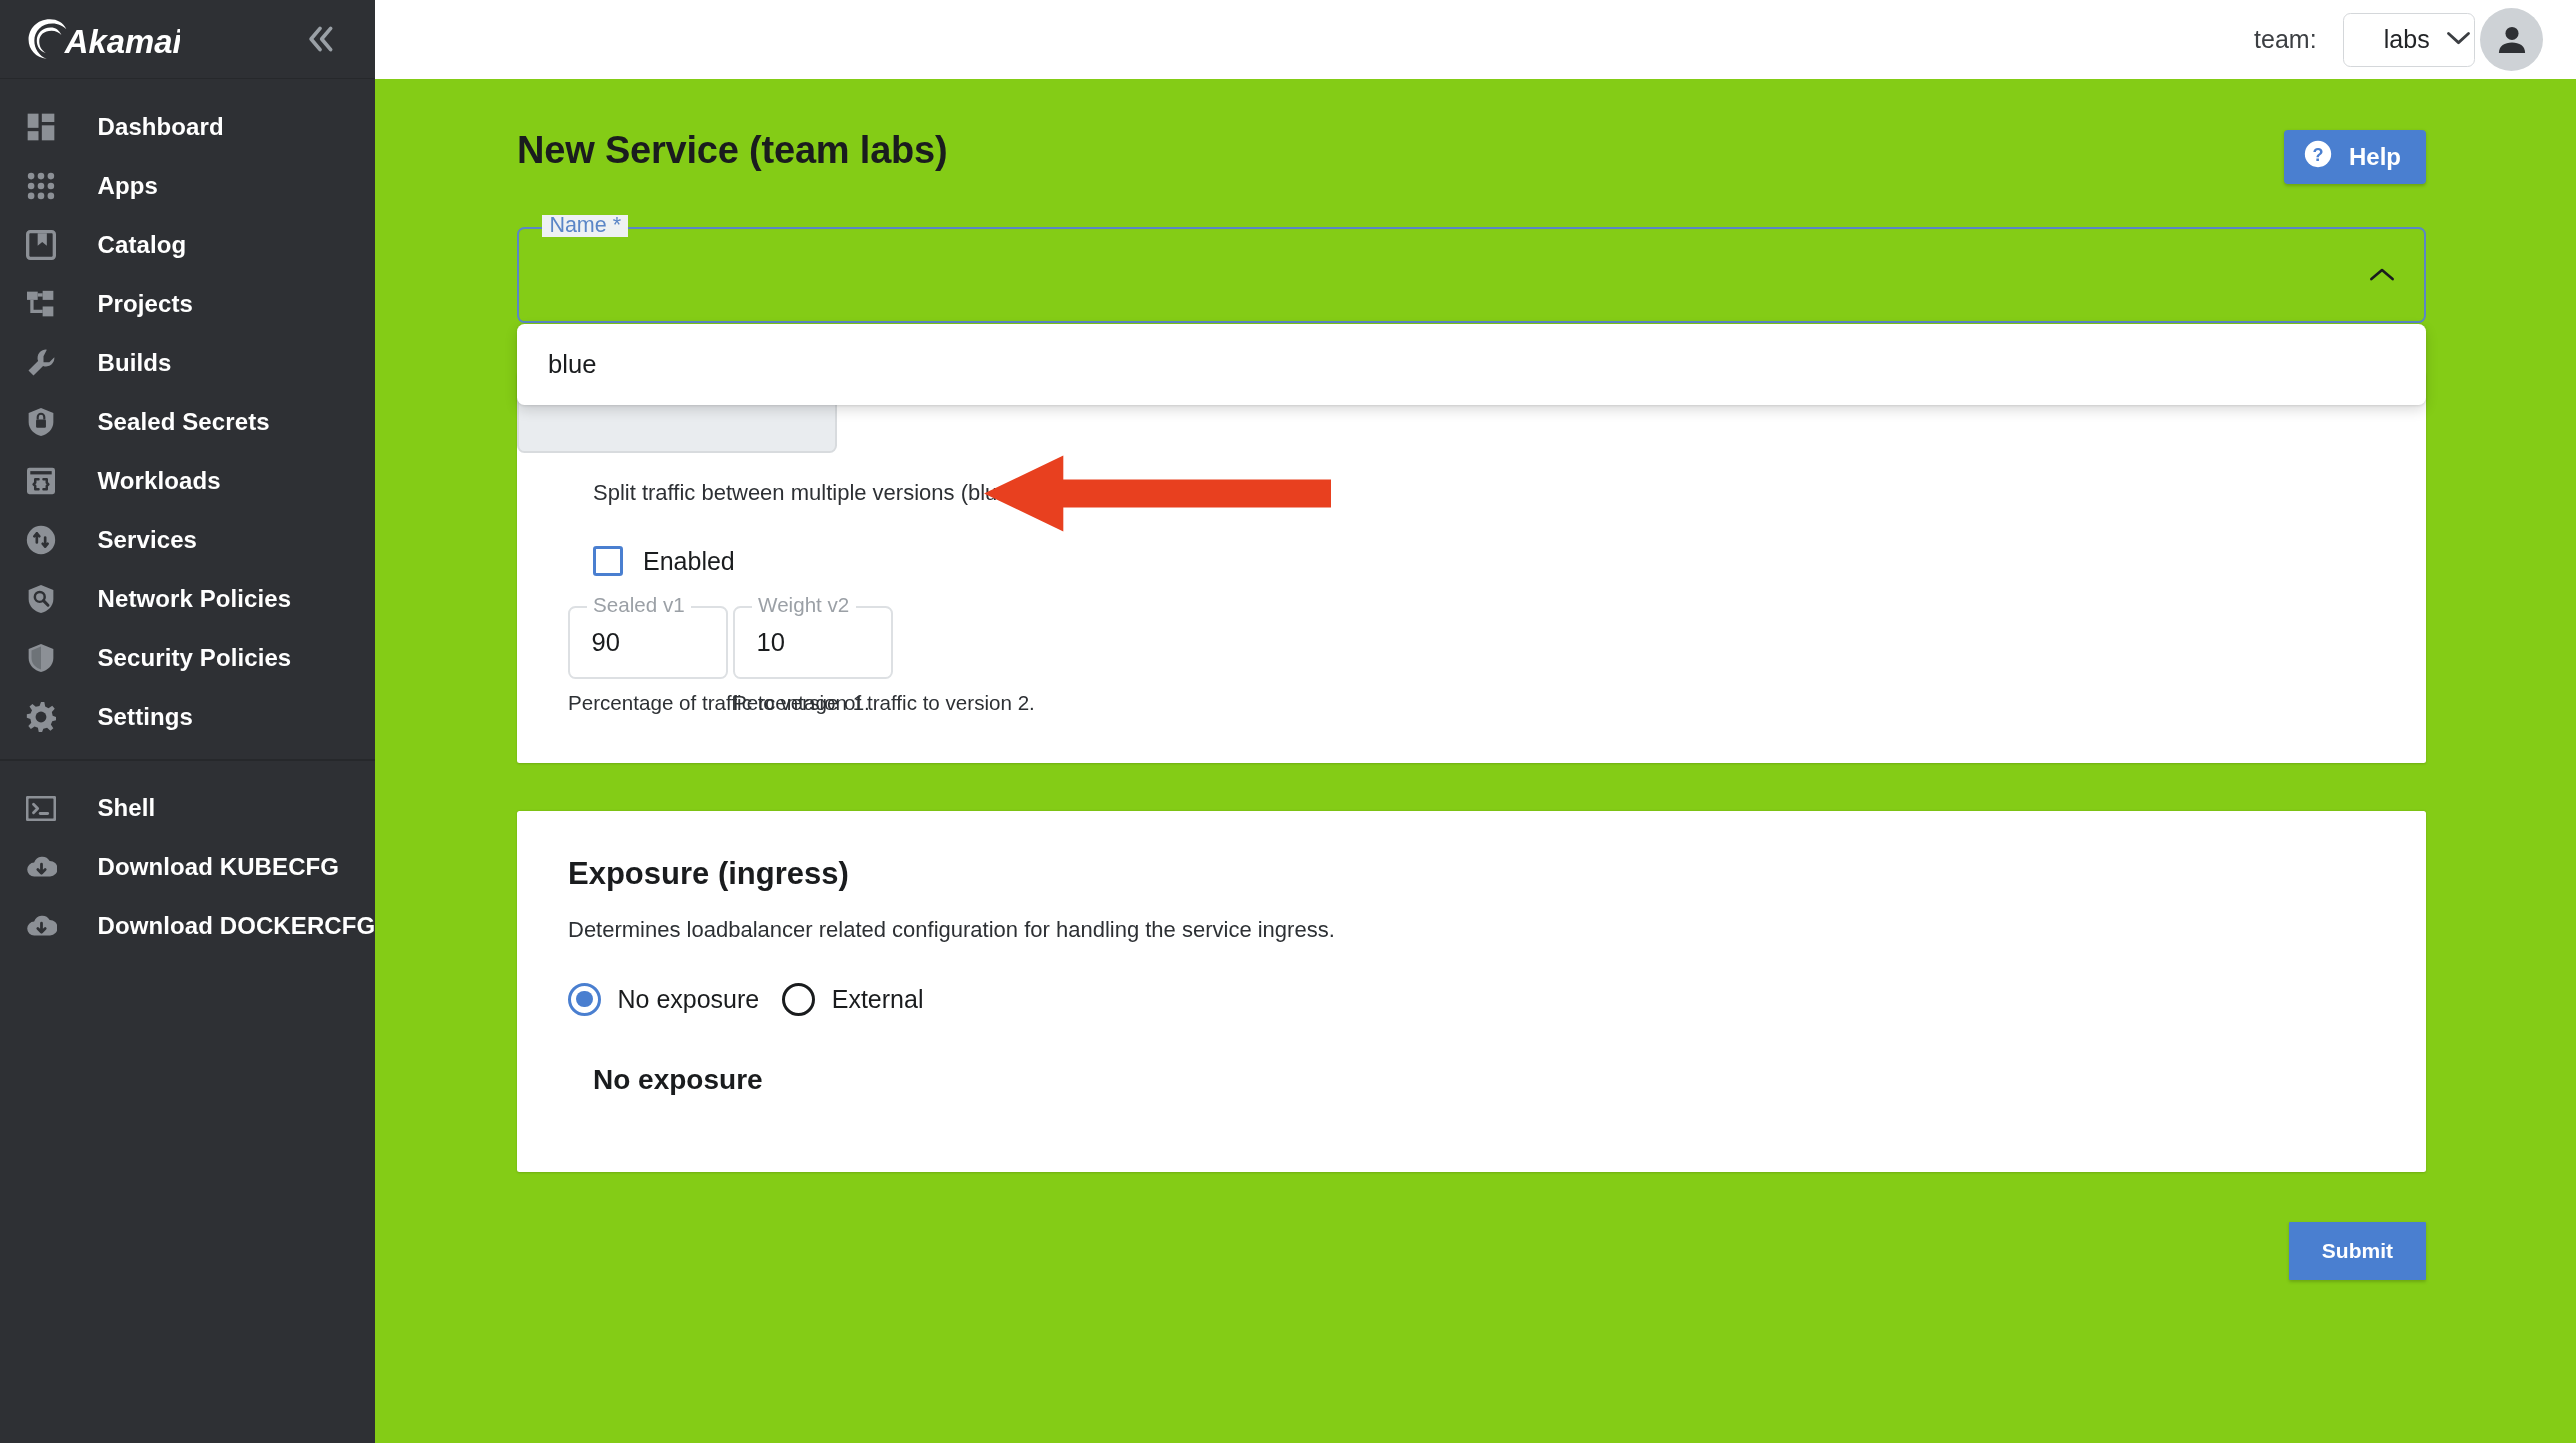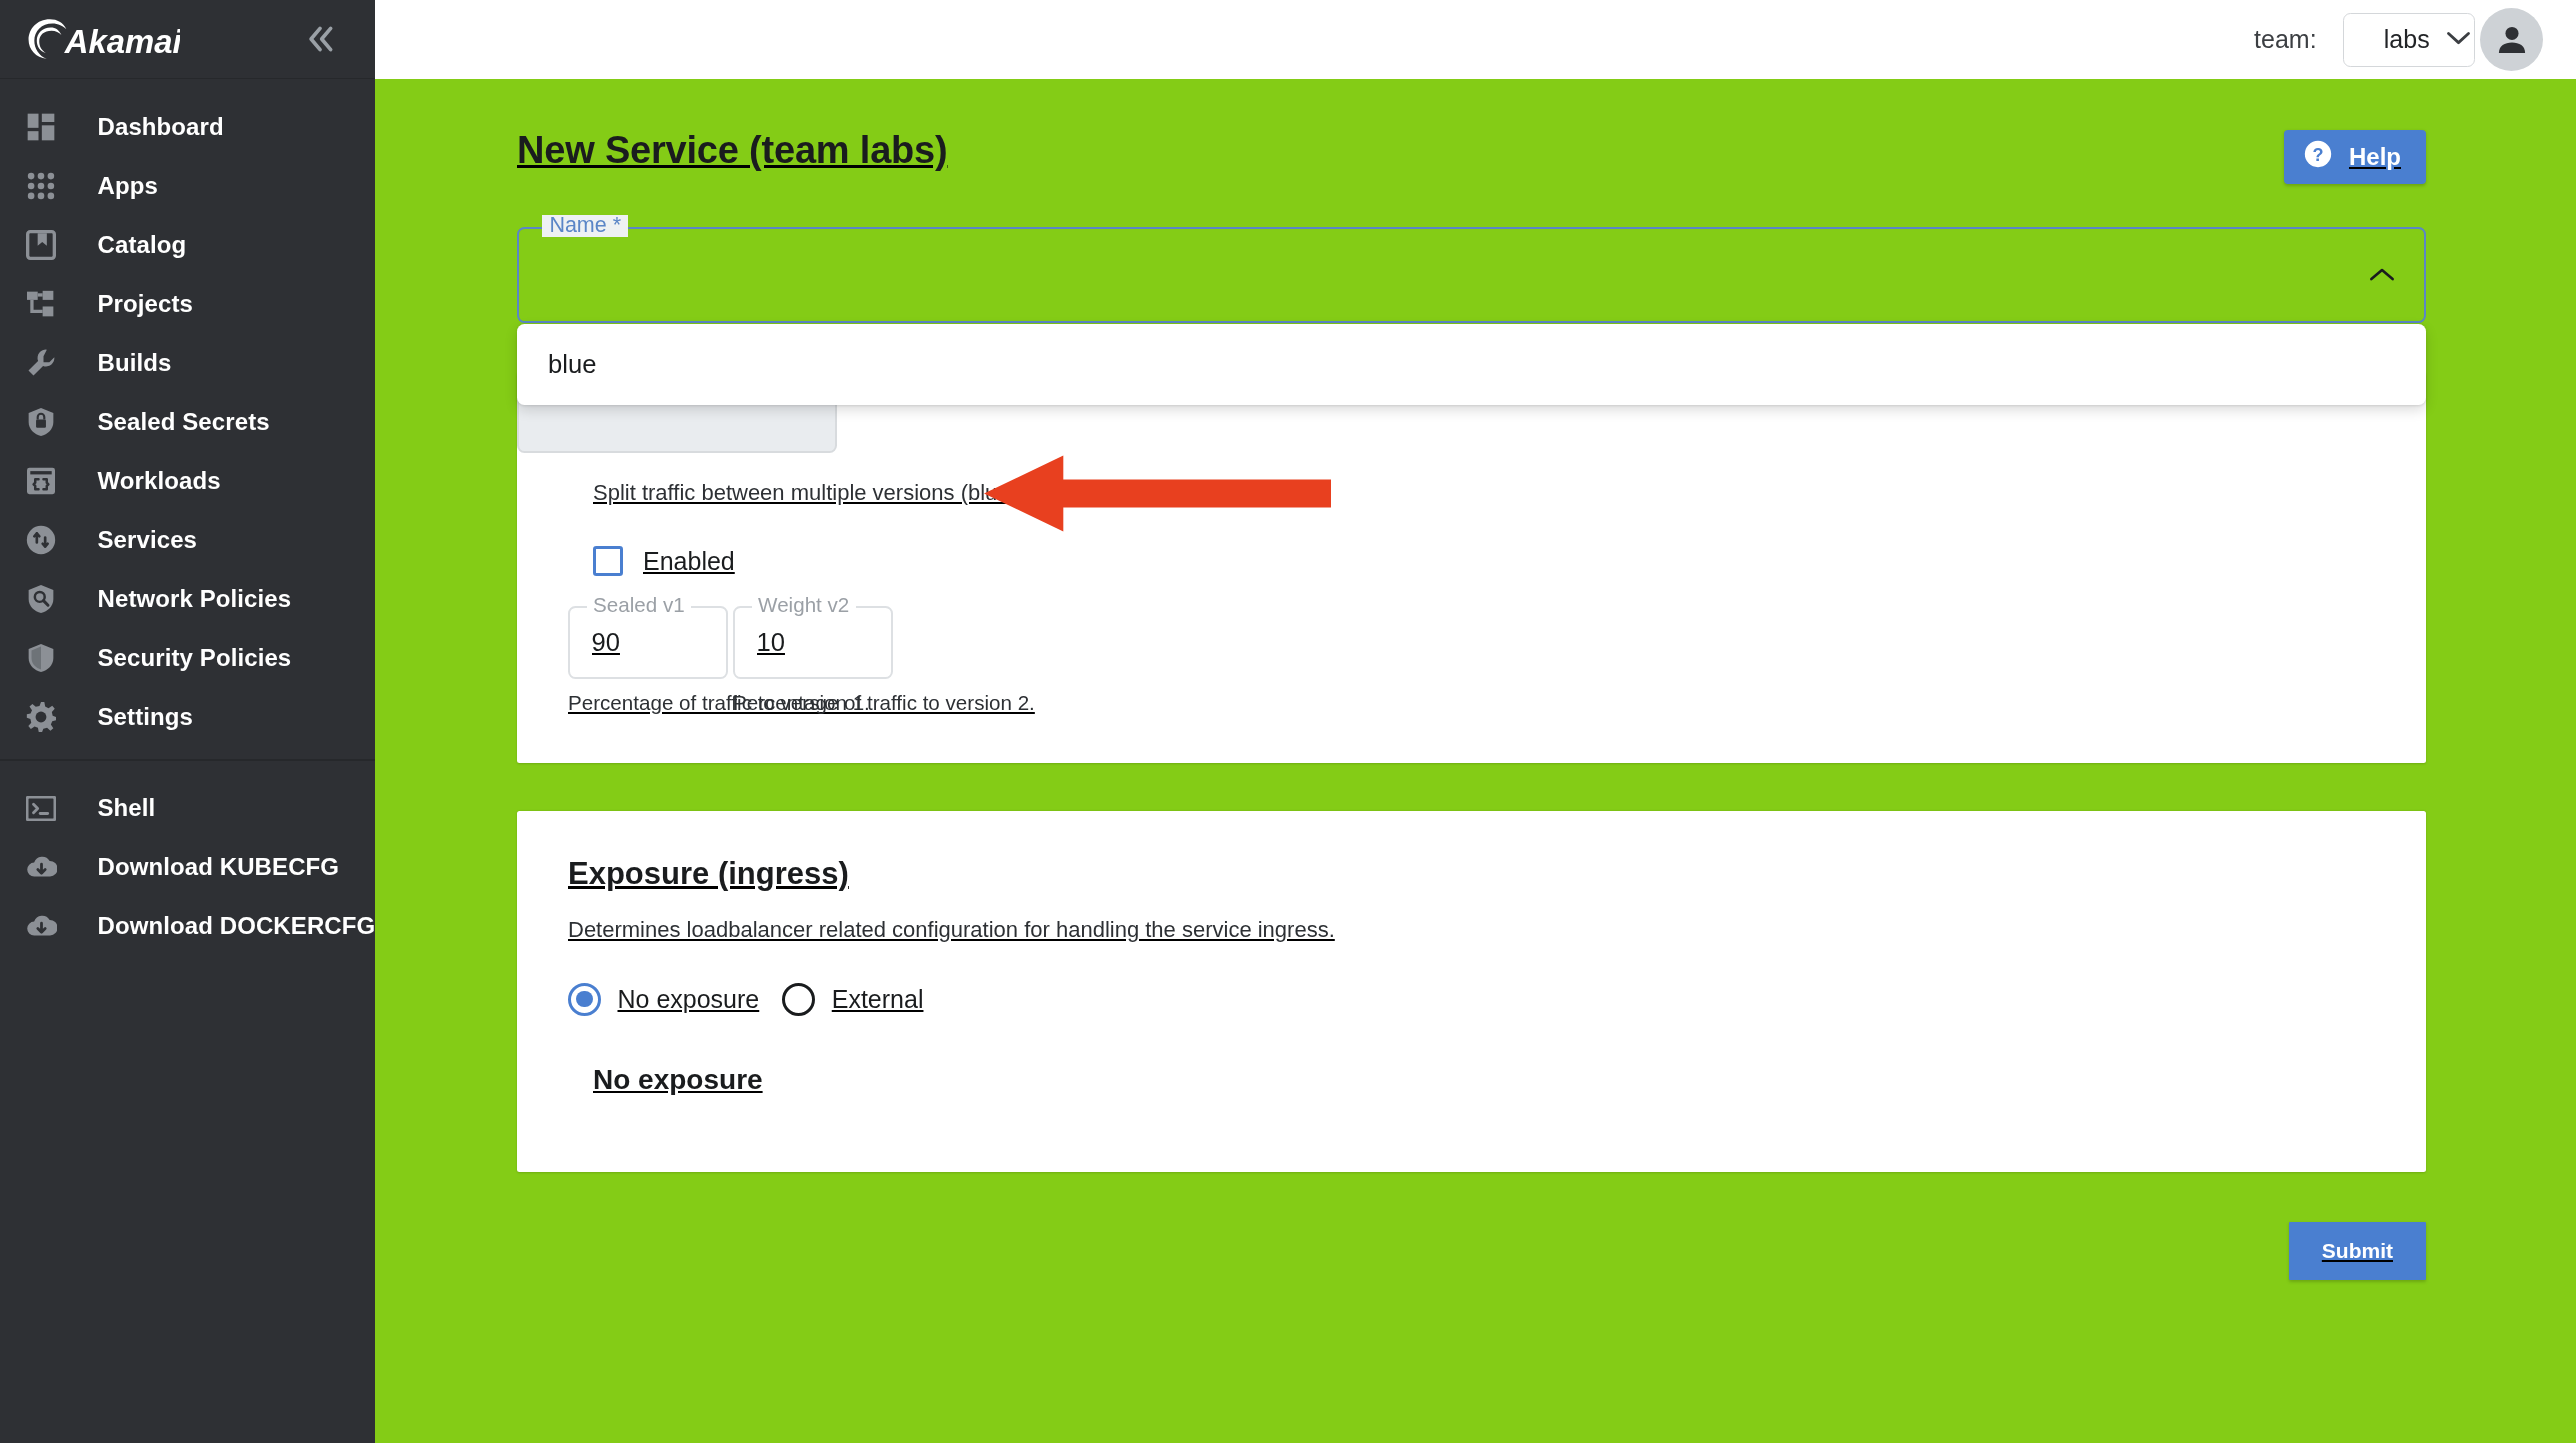--- a/index.html
+++ b/index.html
@@ -93,21 +93,20 @@
     background: #ced2d6;
     display: flex; align-items: center; justify-content: center;
     cursor: pointer;
   }
 
   #content {
     flex: 1;
     padding: 51px 86px 0 142px;
     position: relative;
     overflow: hidden;
-    text-decoration: underline;
   }
   #content-inner { max-width: 1909px; position: relative; }
 
   #title-row {
     display: flex; align-items: flex-start; justify-content: space-between;
     margin-bottom: 43px;
   }
   #page-title {
     font-size: 38px; font-weight: bold; color: #1a1c1e;
     letter-spacing: -0.2px;

